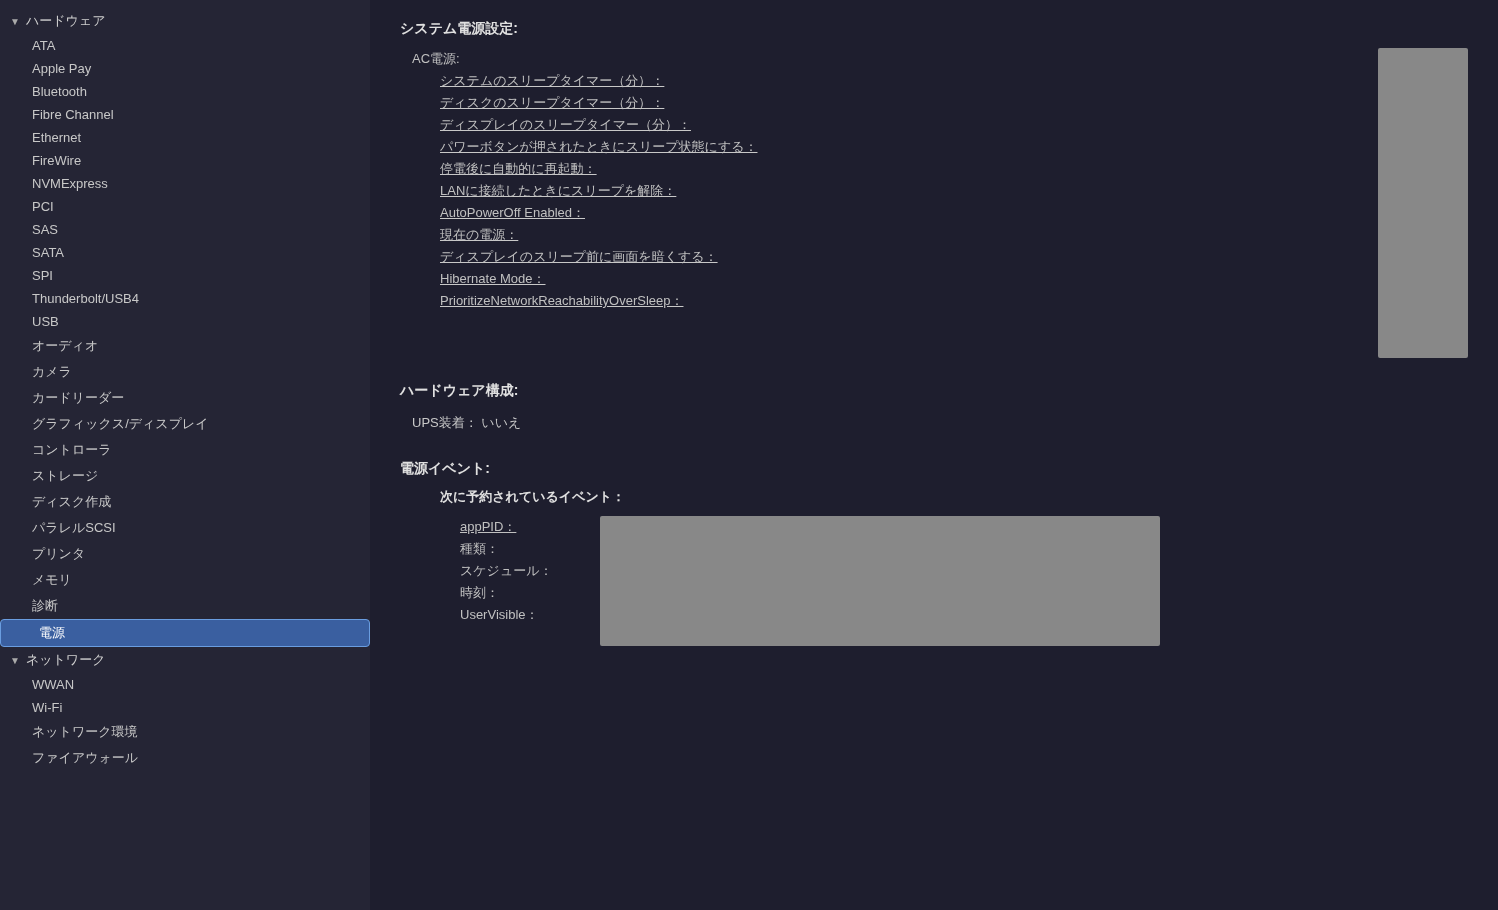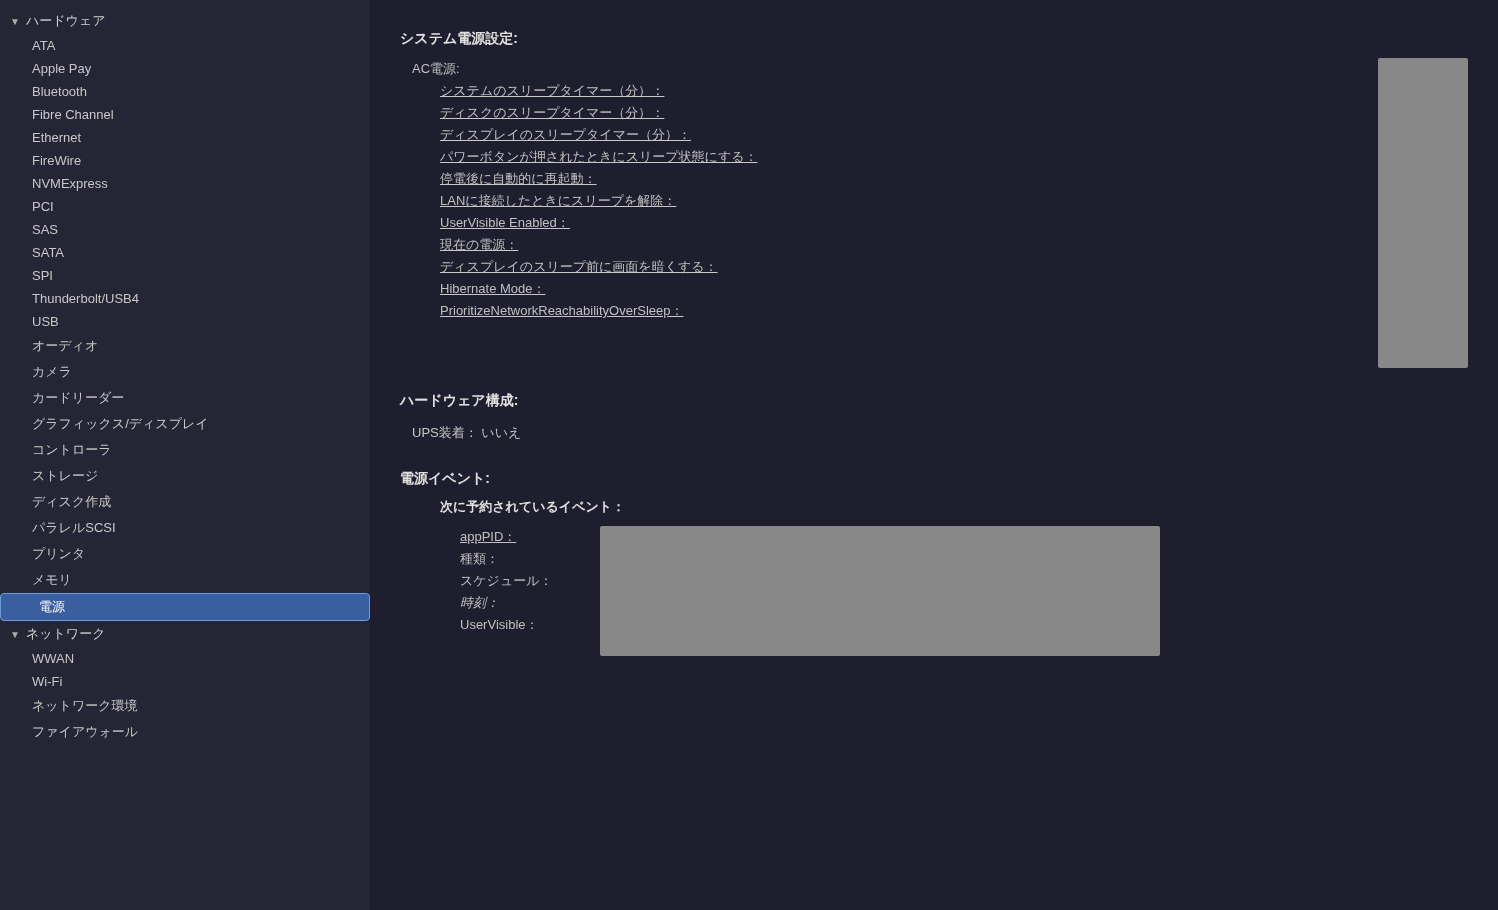--- a/index.html
+++ b/index.html
@@ -62,21 +62,21 @@
       height: 100%;
     }
     .main::-webkit-scrollbar { width: 6px; }
     .main::-webkit-scrollbar-thumb { background: #555; border-radius: 3px; }
 
     .section-title {
       font-size: 14px;
       font-weight: bold;
       color: #e0e0e0;
       margin-bottom: 10px;
-      margin-top: 10px;
+      margin-top: 0;
     }
 
     .section-block {
       margin-bottom: 24px;
     }
 
     .row {
       display: flex;
       align-items: center;
       padding: 2px 0 2px 12px;
@@ -162,20 +162,21 @@
       <div class="sidebar-item">オーディオ</div>
       <div class="sidebar-item">カメラ</div>
       <div class="sidebar-item">カードリーダー</div>
       <div class="sidebar-item">グラフィックス/ディスプレイ</div>
       <div class="sidebar-item">コントローラ</div>
       <div class="sidebar-item">ストレージ</div>
       <div class="sidebar-item">ディスク作成</div>
       <div class="sidebar-item">パラレルSCSI</div>
       <div class="sidebar-item">プリンタ</div>
       <div class="sidebar-item">メモリ</div>
+      <div class="sidebar-item">診断</div>
       <div class="sidebar-item active">電源</div>
     </div>
 
   <div class="sidebar-group-header">
     <span class="chevron">▼</span>
     <span>ネットワーク</span>
   </div>
   <div>
   <div class="sidebar-item">WWAN</div>
       <div class="sidebar-item">Wi-Fi</div>
@@ -211,21 +212,21 @@
             </div>
             <div class="row indented">
               <span class="row-label">停電後に自動的に再起動：</span>
               <span class="row-value"></span>
             </div>
             <div class="row indented">
               <span class="row-label">LANに接続したときにスリープを解除：</span>
               <span class="row-value"></span>
             </div>
             <div class="row indented">
-              <span class="row-label">UserVisible Enabled：</span>
+              <span class="row-label">AutoPowerOff Enabled：</span>
               <span class="row-value"></span>
             </div>
             <div class="row indented">
               <span class="row-label">現在の電源：</span>
               <span class="row-value"></span>
             </div>
             <div class="row indented">
               <span class="row-label">ディスプレイのスリープ前に画面を暗くする：</span>
               <span class="row-value"></span>
             </div>
@@ -263,21 +264,21 @@
             <span class="row-value"></span>
           </div>
           <div class="row" style="padding: 2px 0px;">
             <span class="row-label" style="min-width:100px;">種類：</span>
             <span class="row-value"></span>
           </div>
           <div class="row" style="padding: 2px 0px;">
             <span class="row-label" style="min-width:100px;">スケジュール：</span>
             <span class="row-value"></span>
           </div>
-          <div class="row" style="padding: 2px 0px; font-style: italic;">
+          <div class="row" style="padding: 2px 0px;">
             <span class="row-label" style="min-width:100px;">時刻：</span>
             <span class="row-value"></span>
           </div>
           <div class="row" style="padding: 2px 0px;">
             <span class="row-label" style="min-width:100px;">UserVisible：</span>
             <span class="row-value"></span>
           </div>
         </div>
       <div class="scheduled-event-graphic"></div>
     </div>

